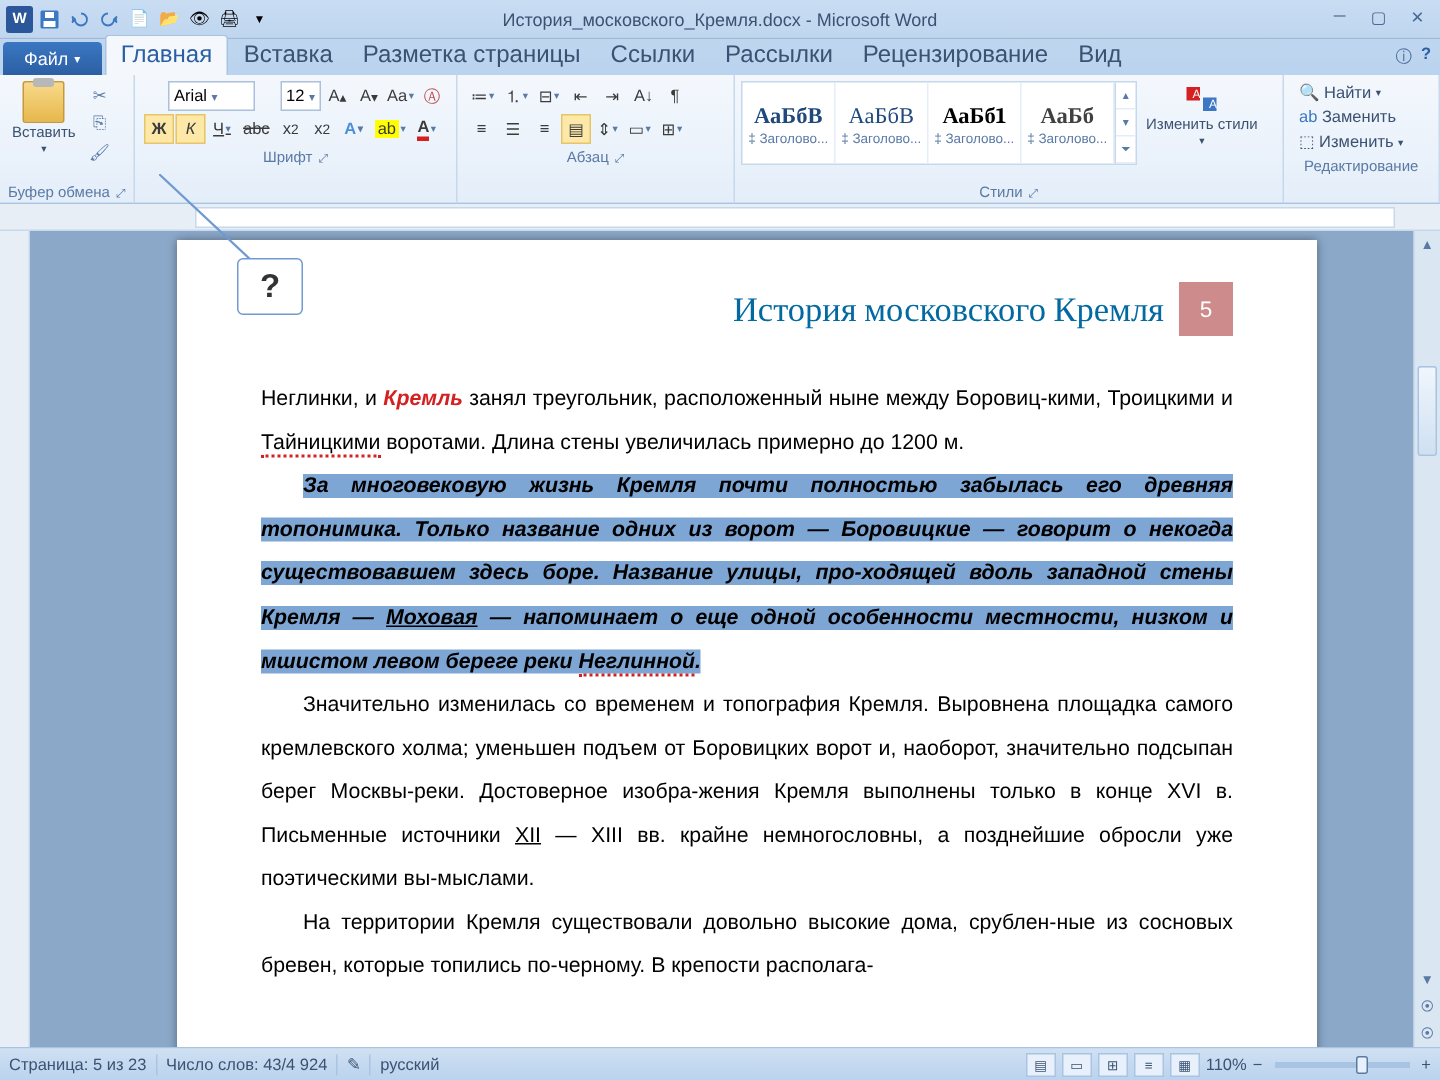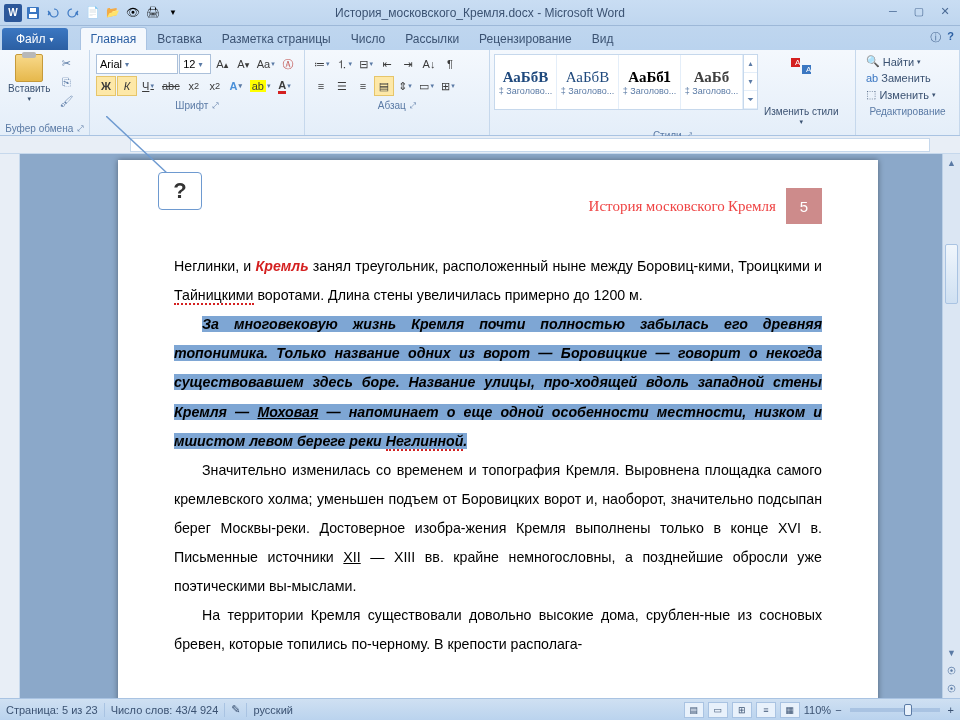--- a/index.html
+++ b/index.html
@@ -7,40 +7,40 @@
   
   .titlebar { height: 26px; background: linear-gradient(#c9ddf3,#bfd6ef); display:flex; align-items:center; position:relative; border-bottom:1px solid #9db8d8;}
   .qat { display:flex; align-items:center; gap:2px; padding:0 4px;}
   .qat-icon { width:18px; height:18px; display:flex; align-items:center; justify-content:center;}
   .word-icon { width:18px; height:18px; background:#2b579a; color:#fff; font-weight:bold; font-size:10px; display:flex; align-items:center; justify-content:center; border-radius:2px;}
   .title-text { position:absolute; left:50%; transform:translateX(-50%); color:#3b5272; font-size:12px;}
   .win-controls { position:absolute; right:2px; top:2px; display:flex; gap:0;}
   .win-btn { width:26px; height:18px; display:flex; align-items:center; justify-content:center; color:#4a6a95; border:1px solid transparent; border-radius:2px;}
   
   .tabbar { height:24px; background: linear-gradient(#bfd6ef,#bad3ee); display:flex; align-items:flex-end; padding:0 2px; position:relative;}
-  .file-tab { background: linear-gradient(#3b77c2,#2b5fa3); color:#fff; padding:4px 14px; font-size:12px; border-radius:3px 3px 0 0; margin-right:12px; display:flex; align-items:center; gap:4px;}
-  .tab { padding:4px 10px; font-size:12px; color:#3b5272; cursor:pointer;}
+  .file-tab { background: linear-gradient(#3b77c2,#2b5fa3); color:#fff; padding:4px 14px; font-size:12px; border-radius:3px 3px 0 0; margin-right:2px; display:flex; align-items:center; gap:4px;}
+  .tab { padding:4px 10px; font-size:16px; color:#3b5272; cursor:pointer;}
   .tab.active { background:#f4f8fd; border:1px solid #a9c3e2; border-bottom:none; border-radius:3px 3px 0 0; color:#2b5fa3;}
   .tabbar-right { position:absolute; right:6px; top:4px; display:flex; gap:6px; color:#4a6a95;}
   
   .ribbon { height:86px; background:linear-gradient(#f4f8fd,#e4eef9); border-bottom:1px solid #a9c3e2; display:flex;}
   .group { border-right:1px solid #c6d8ec; display:flex; flex-direction:column; padding:2px 4px 0;}
   .group-body { flex:1; display:flex; gap:2px; align-items:flex-start;}
   .group-label { font-size:10px; color:#5a7aa5; text-align:center; padding:2px 0 1px; display:flex; justify-content:center; align-items:center; gap:4px;}
   .dialog-launcher { font-size:8px; color:#5a7aa5;}
   
   .big-btn { display:flex; flex-direction:column; align-items:center; gap:1px; padding:2px 4px; font-size:10px; color:#3b5272; min-width:40px;}
   .paste-icon { width:28px; height:28px; background:linear-gradient(#f8d98a,#e6b84c); border:1px solid #c69a3a; border-radius:2px; position:relative;}
   .paste-icon::before { content:''; position:absolute; top:-3px; left:6px; width:14px; height:6px; background:#b8b8b8; border-radius:2px;}
   .small-stack { display:flex; flex-direction:column; gap:1px; padding-top:2px;}
   .sbtn { width:20px; height:18px; display:flex; align-items:center; justify-content:center; color:#5a7aa5;}
   
   .font-rows { display:flex; flex-direction:column; gap:2px; padding:2px;}
   .row { display:flex; gap:1px; align-items:center;}
-  .combo { border:1px solid #abc0da; background:#fff; height:20px; display:flex; align-items:center; padding:0 3px; font-size:11px;}
+  .combo { border:1px solid #abc0da; background:#fff; height:20px; display:flex; align-items:center; padding:0 3px; font-size:11px;margin-left:16px;}
   .combo .arr { color:#5a7aa5; margin-left:3px; font-size:8px;}
   .tbtn { min-width:20px; height:20px; border:1px solid transparent; display:flex; align-items:center; justify-content:center; color:#3b3b3b; font-size:11px; padding:0 2px;}
   .tbtn.sel { background:#fde8a8; border-color:#e6c56a;}
   .tbtn .arr { font-size:7px; color:#5a7aa5; margin-left:1px;}
   
   .styles-gallery { display:flex; gap:0; border:1px solid #c6d8ec; background:#fff; height:56px; margin-top:2px;}
   .style-item { width:62px; border-right:1px solid #e4eef9; display:flex; flex-direction:column; align-items:center; justify-content:center; font-size:9px; color:#5a7aa5; padding:2px;}
   .style-preview { font-family: Cambria, serif; color:#1f497d; font-size:15px; }
   .gallery-more { width:14px; display:flex; flex-direction:column; border-left:1px solid #c6d8ec;}
   .gallery-more div { flex:1; display:flex; align-items:center; justify-content:center; font-size:8px; color:#5a7aa5; border-bottom:1px solid #e4eef9;}
@@ -49,21 +49,21 @@
   .edit-item { display:flex; align-items:center; gap:3px; font-size:11px; color:#3b5272; padding:2px 2px; white-space:nowrap;}
   
   .ruler-h { height:18px; background:#e8eef6; border-bottom:1px solid #c6d8ec; position:relative;}
   .ruler-strip { position:absolute; left:130px; right:30px; top:2px; height:14px; background:#fff; border:1px solid #c6d8ec;}
   
   .workspace { position:absolute; top:154px; bottom:22px; left:0; right:0; background:#8ba8c9; overflow:hidden;}
   .ruler-v { position:absolute; left:0; top:0; bottom:0; width:20px; background:#e8eef6; border-right:1px solid #c6d8ec;}
   .page { position:absolute; left:118px; top:6px; width:760px; height:950px; background:#fff; box-shadow:0 0 6px rgba(0,0,0,.4); padding:28px 56px 40px;}
   
   .doc-header { display:flex; justify-content:flex-end; align-items:center; gap:10px; margin-bottom:28px;}
-  .doc-title-text { color:#ef4444; font-family: Cambria, serif; font-size:15px;}
+  .doc-title-text { color:#0369a1; font-family: Cambria, serif; font-size:23px;}
   .page-num { width:36px; height:36px; background:#cd8b8b; color:#fff; display:flex; align-items:center; justify-content:center; font-size:15px;}
   
   .doc-body { font-family: Arial, sans-serif; font-size:14.2px; color:#000; line-height:2.05; text-align:justify;}
   .doc-body p { margin-bottom:0; text-indent:28px;}
   .doc-body p.noindent { text-indent:0;}
   .kremlin { color:#d42020; font-weight:bold; font-style:italic;}
   .squiggle { border-bottom:2px dotted #d42020;}
   .sel-block { background:#7ea6d4; font-style:italic; font-weight:bold;}
   
   .scrollbar-v { position:absolute; right:0; top:0; bottom:0; width:18px; background:#dbe6f3; border-left:1px solid #bcd0e6;}
@@ -118,21 +118,21 @@
 </div>
 
 <div class="tabbar">
   <div class="file-tab">
       <span>Файл</span>
       <span style="font-size:8px;">▾</span>
     </div>
   <div class="tab active">Главная</div>
   <div class="tab">Вставка</div>
   <div class="tab">Разметка страницы</div>
-  <div class="tab">Число</div>
+  <div class="tab">Ссылки</div>
   <div class="tab">Рассылки</div>
   <div class="tab">Рецензирование</div>
   <div class="tab">Вид</div>
   <div class="tabbar-right">
     <span>ⓘ</span>
     <span style="color:#2b5fa3;font-weight:bold;">?</span>
   </div>
 </div>
 
 <div class="ribbon">
@@ -251,21 +251,21 @@
             <div>⏷</div>
           </div>
       </div>
       <div class="big-btn" style="min-width:56px;">
         <svg width="24" height="24">
             <rect x="2" y="4" width="9" height="9" fill="#d42020"></rect>
             <rect x="13" y="11" width="9" height="9" fill="#3b77c2"></rect>
             <text x="6" y="11" fill="#fff" font-size="8">A</text>
             <text x="17" y="18" fill="#fff" font-size="8">A</text>
           </svg>
-        <span style="line-height:1;margin-top:28px;">Изменить стили</span>
+        <span style="line-height:1;">Изменить стили</span>
           <span style="font-size:7px;">▾</span>
       </div>
     </div>
     <div class="group-label">
         <span>Стили</span>
         <span class="dialog-launcher">⤢</span>
       </div>
   </div>
 
   <div class="group" style="width:104px;">

